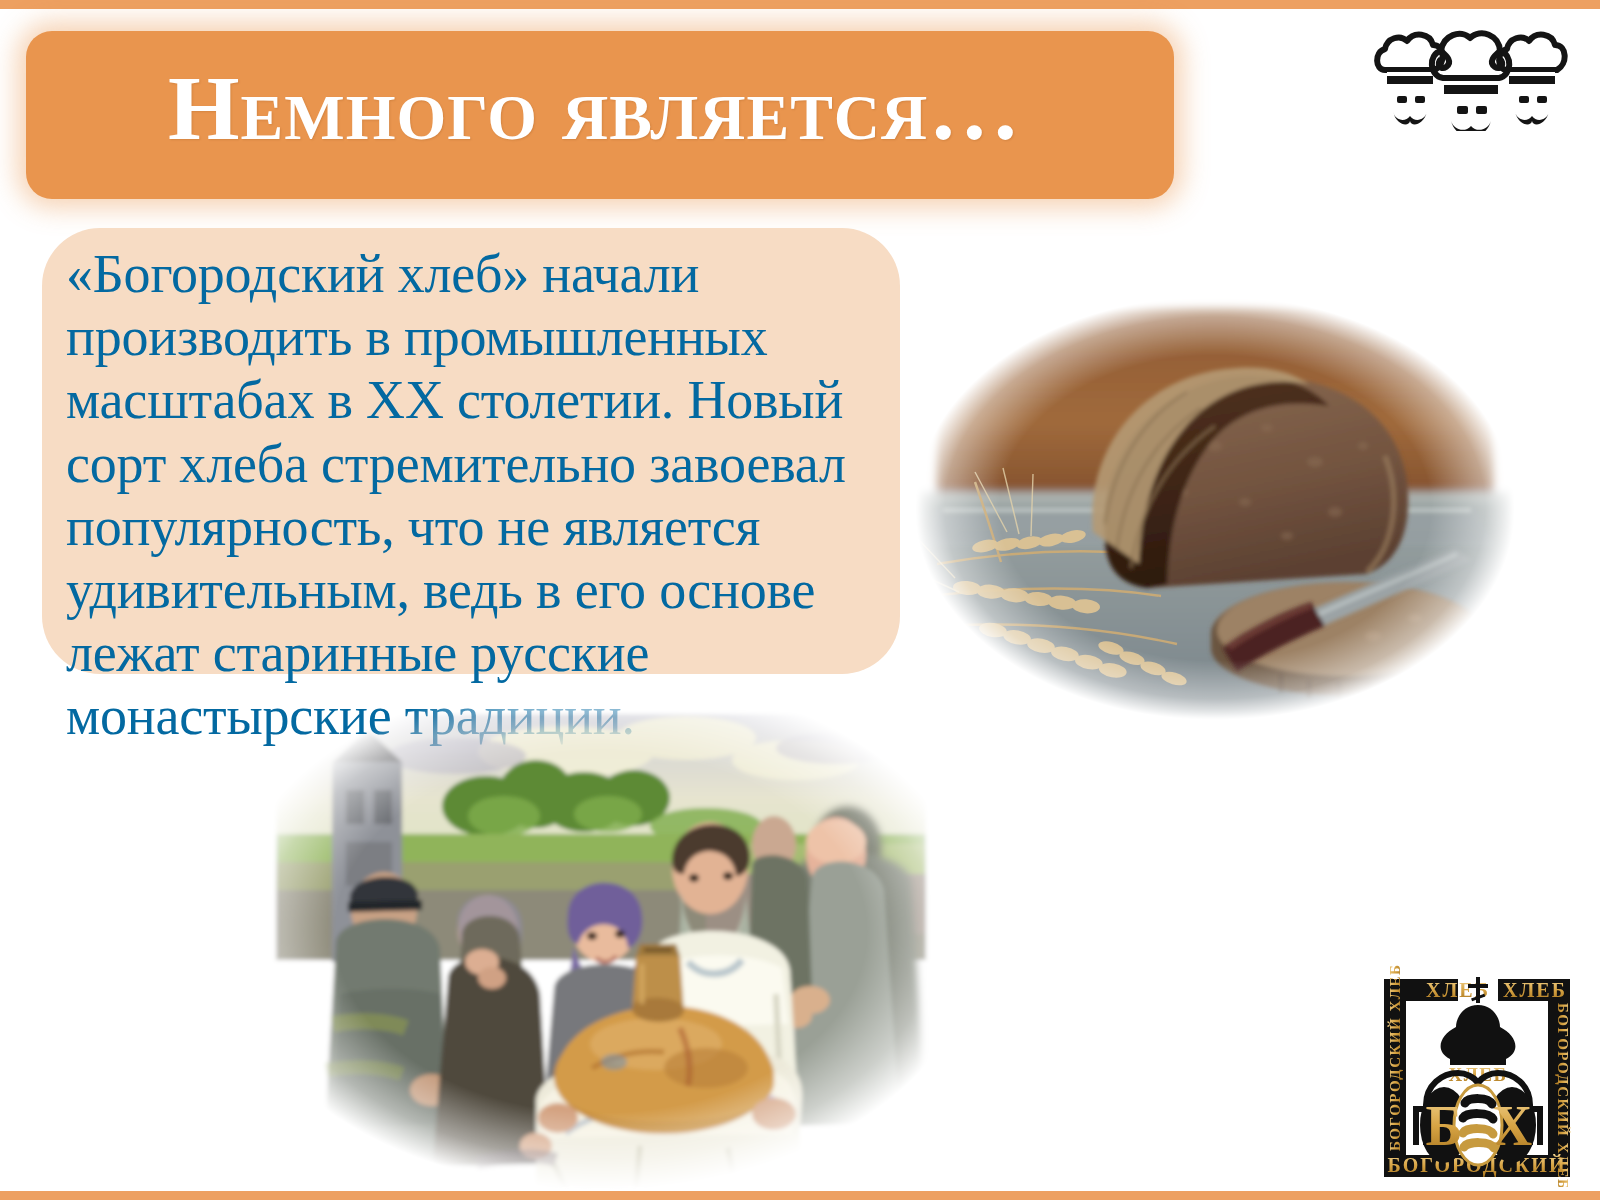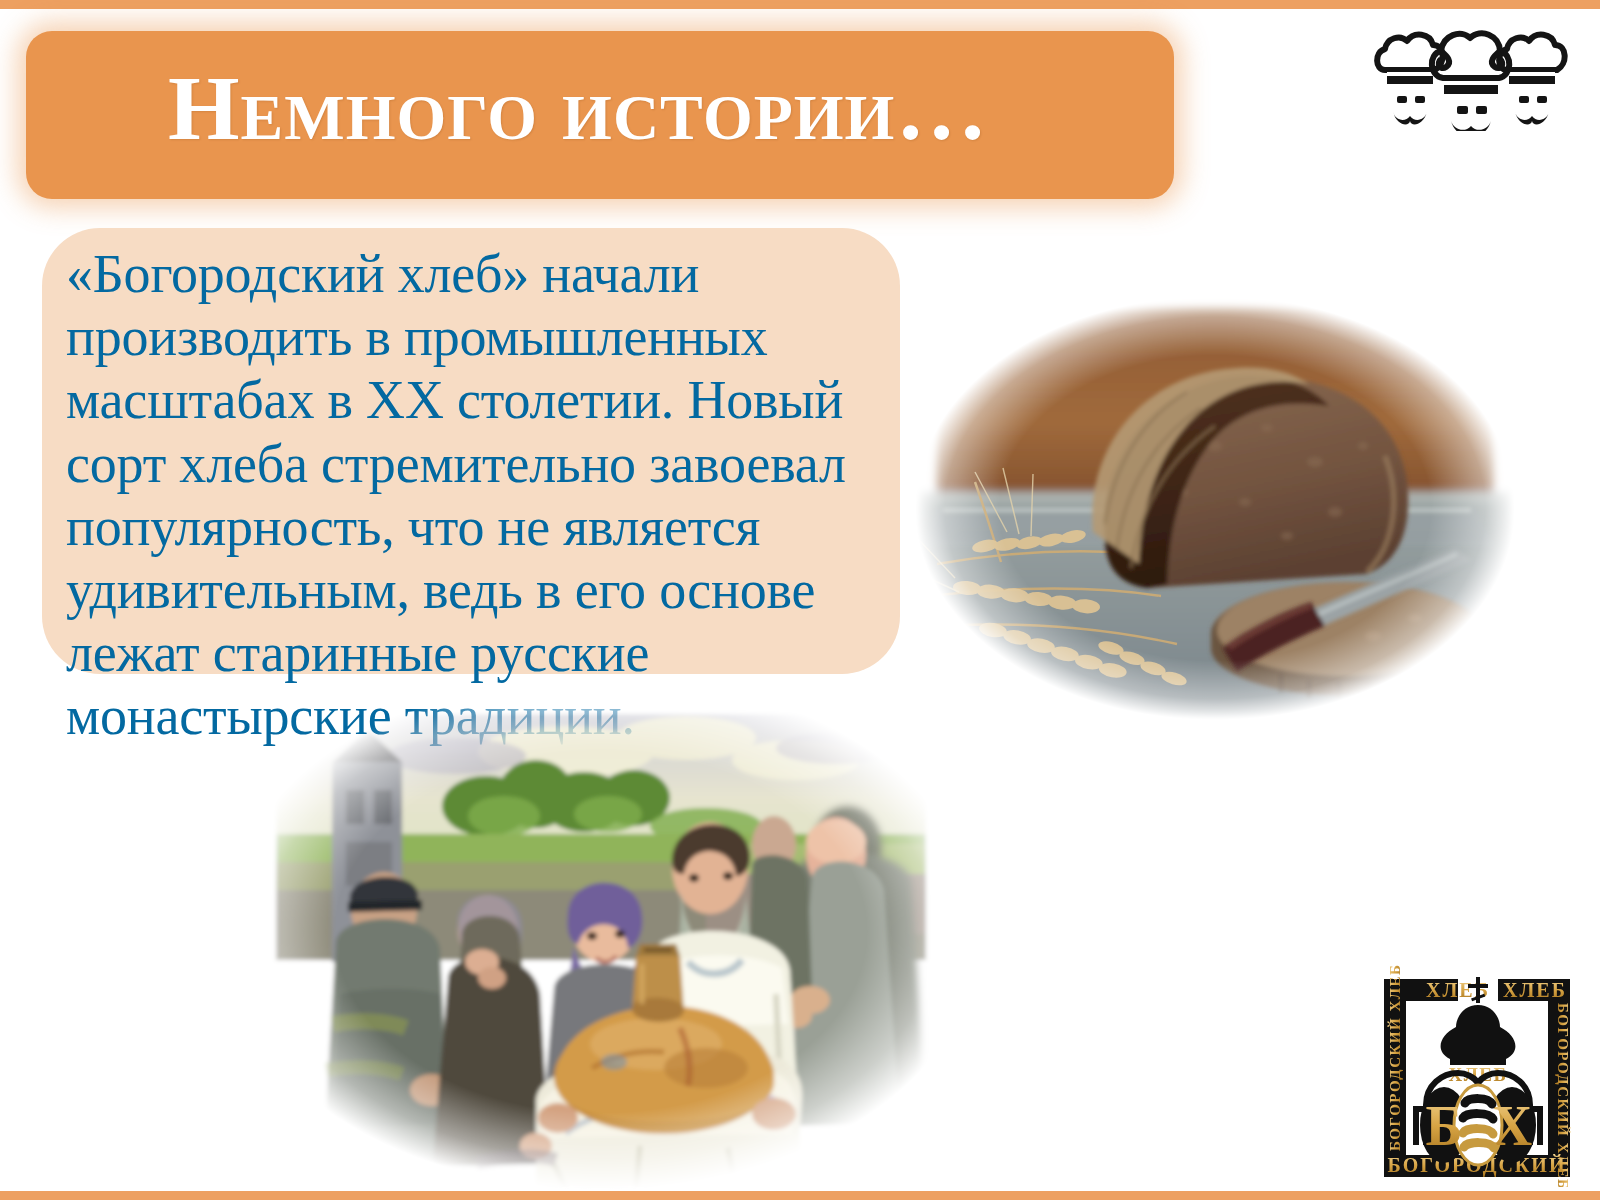--- a/index.html
+++ b/index.html
@@ -116,21 +116,21 @@
 </style>
 </head>
 <body>
 
 <div class="slide">
 
   <div class="edge-rule top"></div>
   <div class="edge-rule bottom"></div>
 
   <div class="title-bar"></div>
-  <div class="title-text">Немного истории…</div>
+  <div class="title-text">Немного является…</div>
 
   <div class="chef-hats">
     <svg viewBox="0 0 196 105" width="196" height="105" aria-hidden="true">
       <g fill="none" stroke="#141414" stroke-width="6" stroke-linejoin="round">
 
         <path d="M12 44 C2 44 1 26 12 23 C14 12 27 8 34 15 C41 5 57 7 60 19 C72 19 73 38 62 44 Z"></path>
         <path d="M14 44 L60 44 L60 58 L14 58 Z" fill="#141414" stroke="none"></path>
         <path d="M14 48 L60 48" stroke="#ffffff" stroke-width="4"></path>
 
         <path d="M134 44 C124 44 123 26 134 23 C136 12 149 8 156 15 C163 5 179 7 182 19 C194 19 195 38 184 44 Z"></path>

